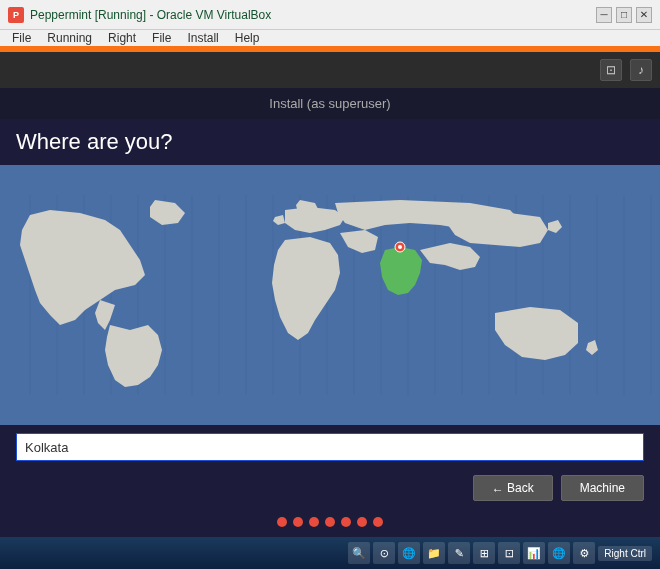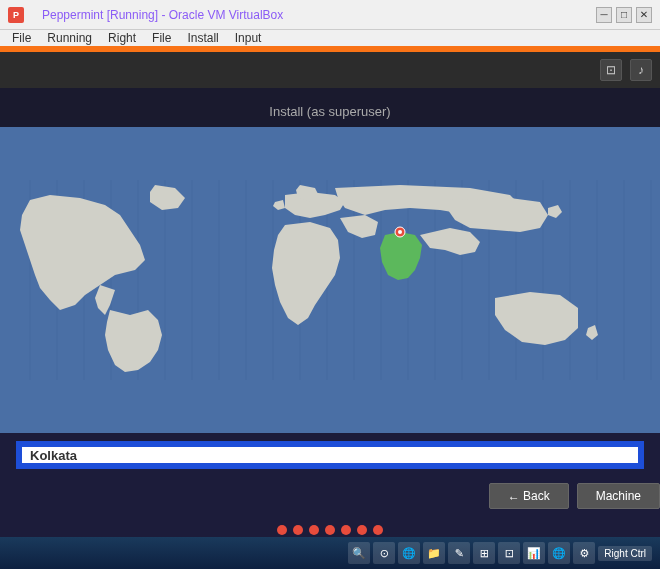--- a/index.html
+++ b/index.html
@@ -25,23 +25,22 @@
       width: 16px;
       height: 16px;
       margin-right: 6px;
       background: #e74c3c;
       border-radius: 2px;
       display: flex; align-items: center; justify-content: center;
       font-size: 9px; color: white; font-weight: bold;
     }
     .titlebar-title {
       font-size: 12px;
-      color: #8b5cf6;
+      color: #14532d;
       flex: 1;
-      margin-left: 12px;
     }
     .titlebar-controls {
       display: flex;
       gap: 4px;
     }
     .titlebar-btn {
       width: 16px; height: 16px;
       border: 1px solid #aaa;
       background: #e0e0e0;
       font-size: 10px;
@@ -86,21 +85,20 @@
       color: #ccc;
       font-size: 12px;
     }
 
     
     .vm-content {
       background: #fef9c3;
       display: flex;
       flex-direction: column;
       height: calc(569px - 30px - 22px - 36px - 32px);
-      margin-top: 8px;
     }
 
     
     .installer {
       background: #1c1c3a;
       flex: 1;
       display: flex;
       flex-direction: column;
     }
     .installer-header {
@@ -134,34 +132,33 @@
 
     
     .location-bar {
       background: #1c1c3a;
       padding: 8px 16px;
       display: flex;
       align-items: center;
     }
     .location-input {
       background: #fff;
-      border: 6px solid #1d4ed8;
+      border: 1px solid #1d4ed8;
       color: #333;
       font-size: 13px;
       padding: 4px 8px;
       flex: 1;
       height: 28px;
       outline: none;
-      font-weight: bold;
     }
 
     
     .nav-buttons {
       background: #1c1c3a;
-      padding: 6px 0 10px;
+      padding: 6px 16px 10px;
       display: flex;
       justify-content: flex-end;
       gap: 8px;
     }
     .btn-back {
       background: #555;
       color: #fff;
       border: 1px solid #666;
       padding: 5px 18px;
       font-size: 12px;
@@ -236,35 +233,36 @@
     <div class="titlebar-btn">✕</div>
   </div>
 </div>
 
 <div class="menubar">
   <div class="menu-item">File</div>
   <div class="menu-item">Running</div>
   <div class="menu-item">Right</div>
   <div class="menu-item">File</div>
   <div class="menu-item">Install</div>
-  <div class="menu-item">Input</div>
+  <div class="menu-item">Help</div>
 </div>
 
 <div class="toolbar">
   <div class="toolbar-icon">⊡</div>
   <div class="toolbar-icon">♪</div>
 </div>
 
 <div class="vm-content">
   <div class="installer">
 
     <div class="installer-header">
       <span>Install (as superuser)</span>
     </div>
 
+    <div class="installer-title">Where are you?</div>
 
     <div class="map-container">
       
       <svg class="map-svg" viewBox="0 0 660 200" xmlns="http://www.w3.org/2000/svg">
 
         <rect width="660" height="200" fill="#4a6fa5"></rect>
 
         <g stroke="#3a5f95" stroke-width="0.5" opacity="0.7">
           <line x1="30" y1="0" x2="30" y2="200"></line>
           <line x1="57" y1="0" x2="57" y2="200"></line>

